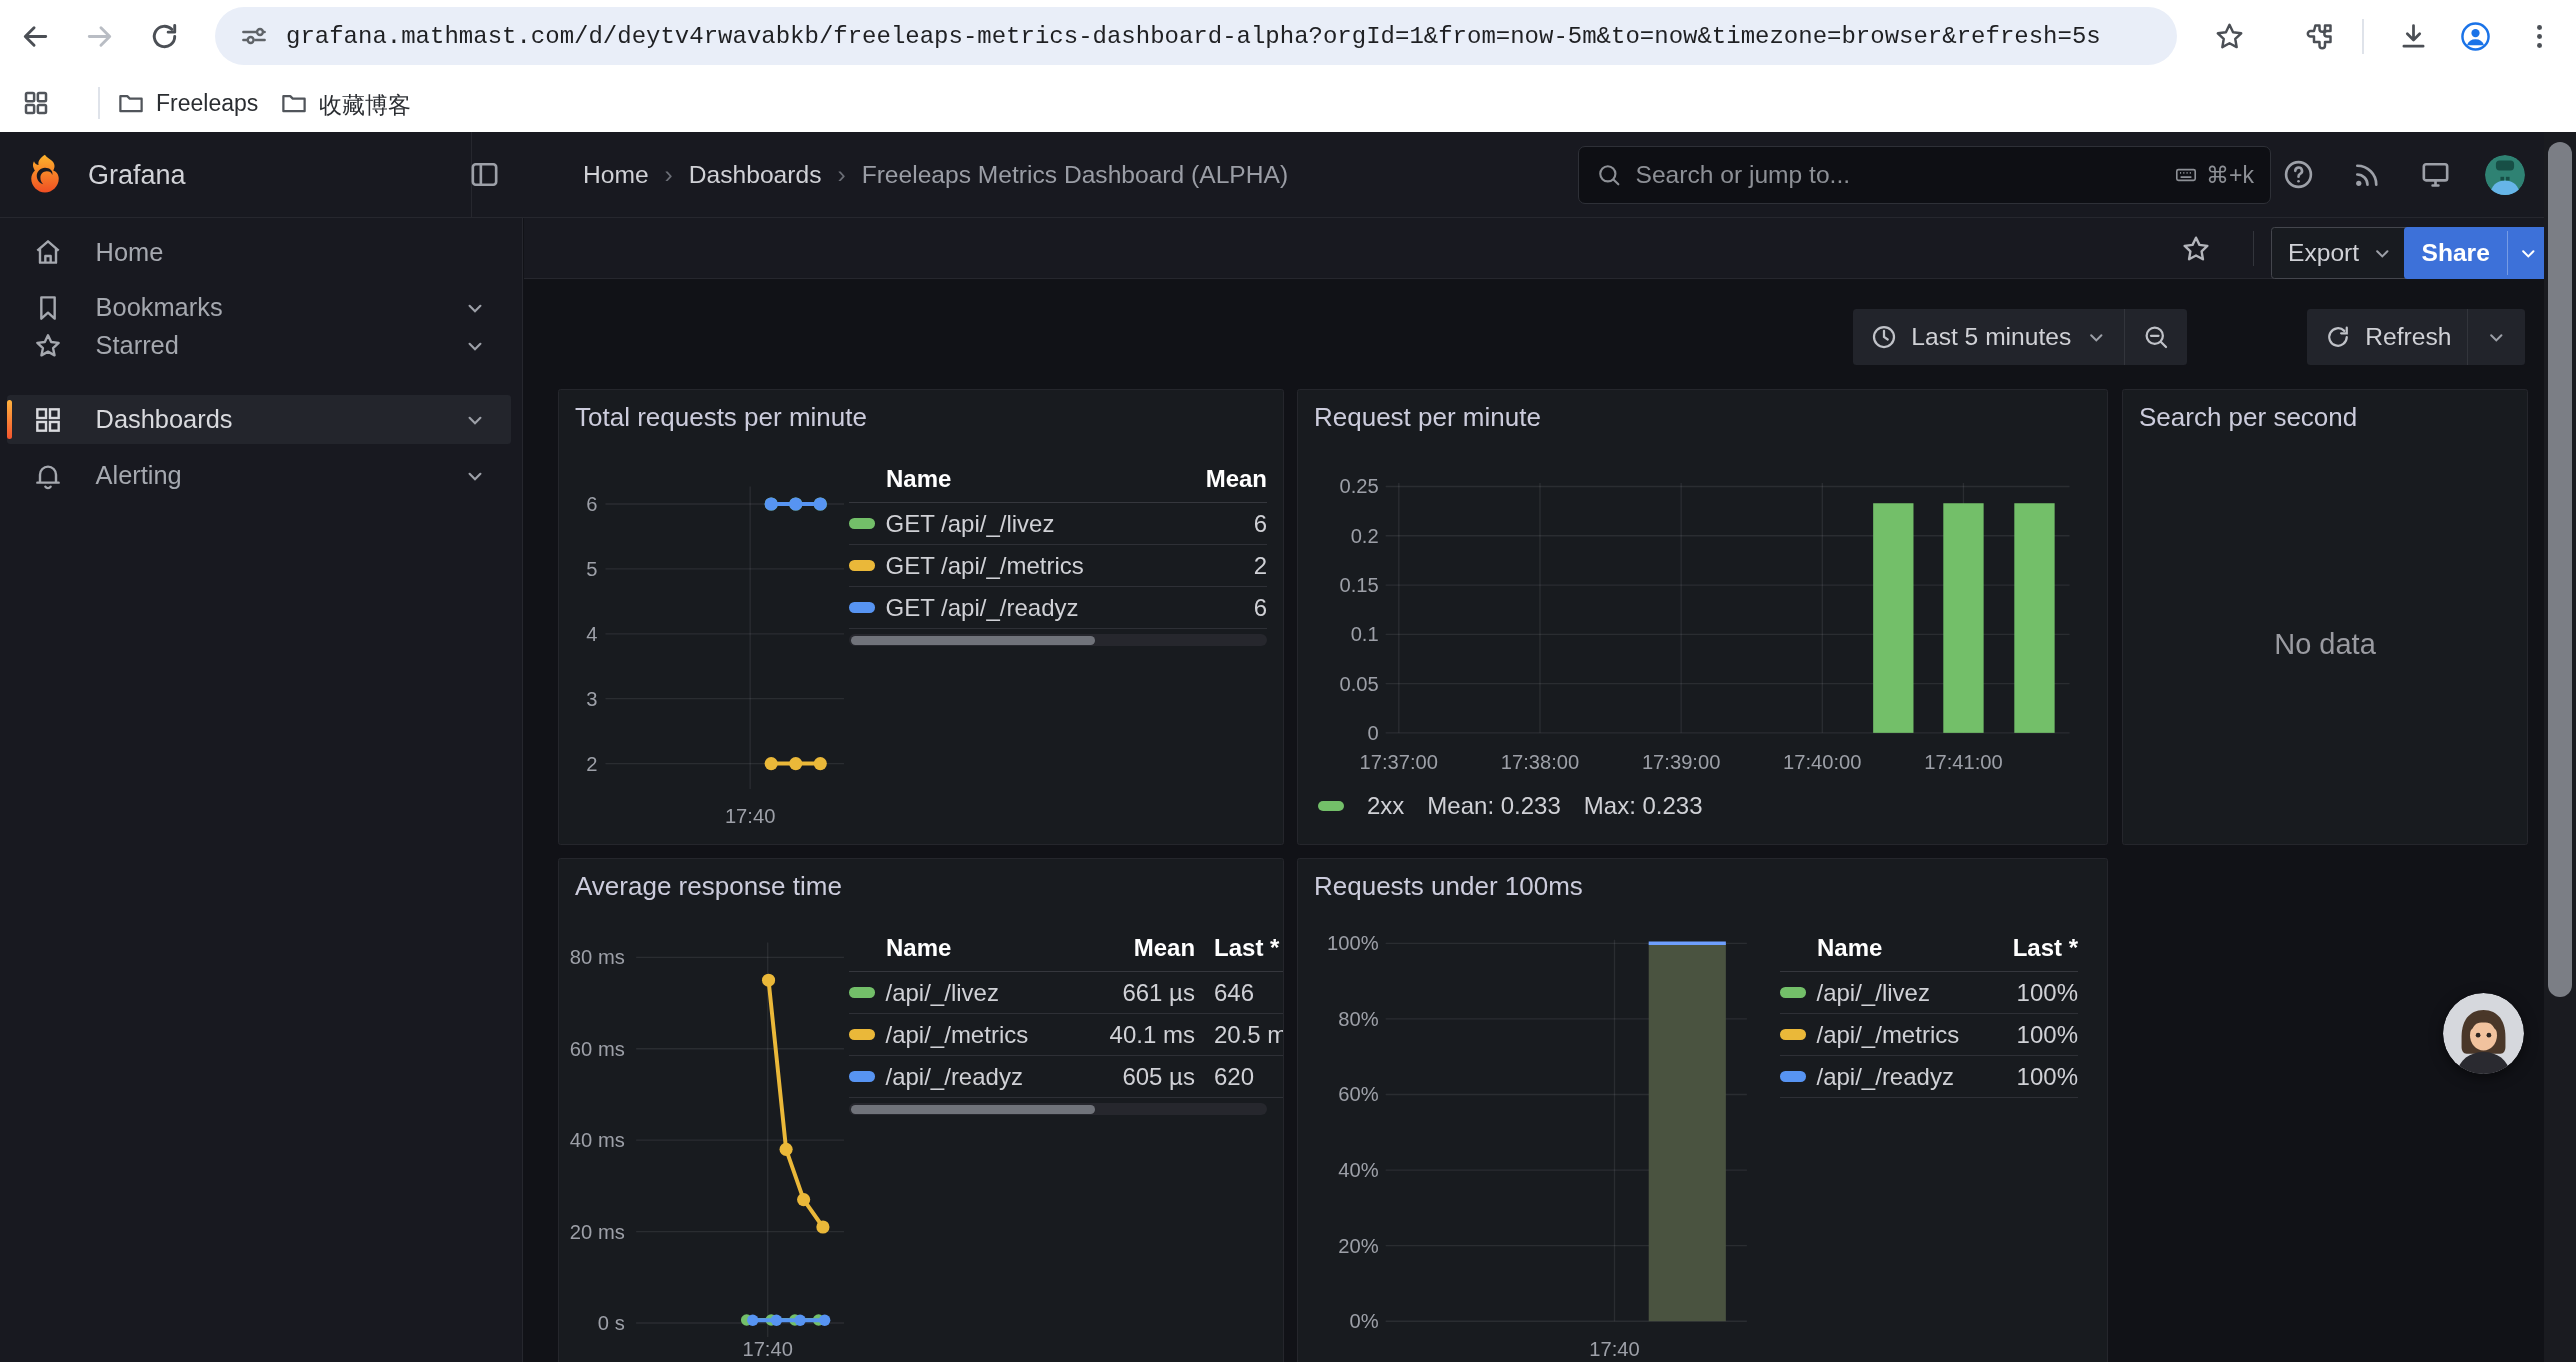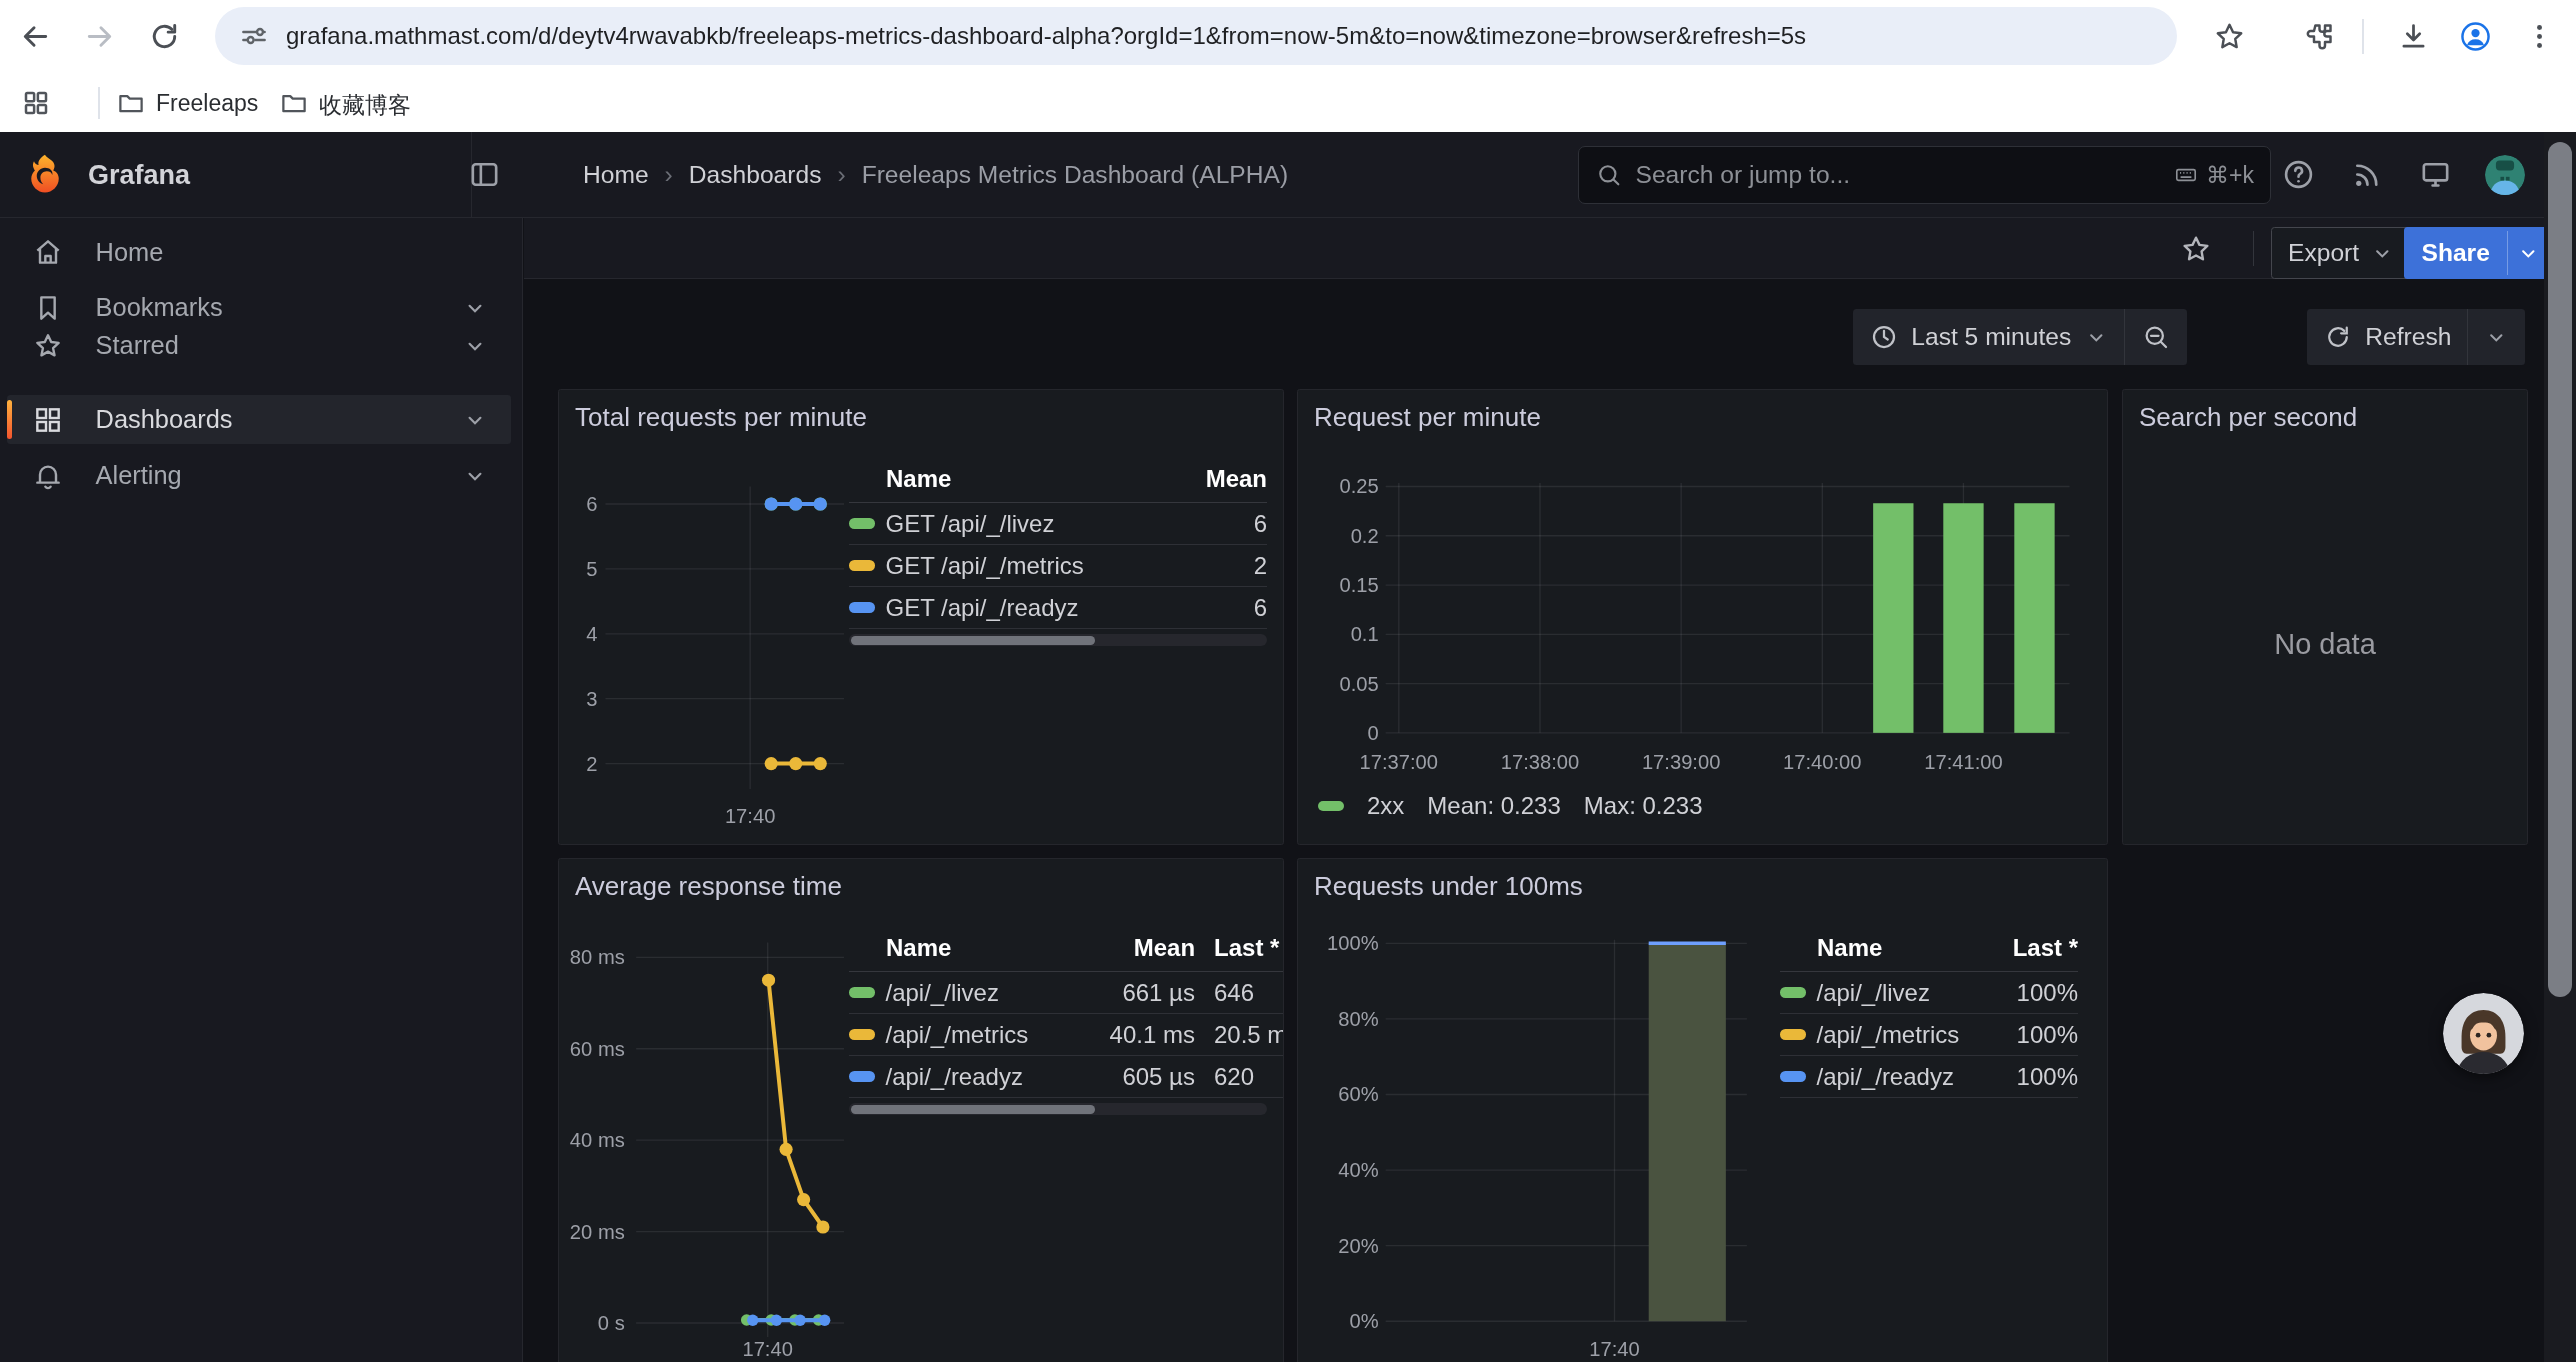--- a/index.html
+++ b/index.html
@@ -8,35 +8,35 @@
   svg{display:block}
   svg text{font-family:"Liberation Sans",sans-serif;}
 
   
   .toolbar{position:absolute;left:0;top:0;width:100%;height:74px;background:#ffffff;}
   .nav-ic{position:absolute;top:19px;width:35px;height:35px;color:#4b4f55;}
   .nav-ic.disabled{color:#b9bdc4;}
   .omnibox{position:absolute;left:215px;top:7px;width:1962px;height:58px;border-radius:30px;
            background:#e9eef8;display:flex;align-items:center;padding:0 23px;box-sizing:border-box;}
   .omni-url{flex:1;border:none;outline:none;background:transparent;color:#1f2023;font-size:24px;
-            font-family:Liberation Sans, sans-serif;margin-left:14px;}
+            font-family:Liberation Mono, monospace;margin-left:14px;}
   .tb-right-ic{position:absolute;top:20px;width:33px;height:33px;color:#4b4f55;}
   .tb-divider{position:absolute;left:2362px;top:19px;width:1.8px;height:35px;background:#dfe3ea;}
 
   .bookmarks{position:absolute;left:0;top:74px;width:100%;height:58px;background:#ffffff;
              border-bottom:0.9px solid #dadce0;}
   .bm-ic{position:absolute;top:14px;width:30px;height:30px;color:#51555b;}
   .bm-divider{position:absolute;left:98px;top:13px;width:1.8px;height:32px;background:#dfe3ea;}
   .bm-label{position:absolute;top:16px;font-size:23px;color:#2a2d31;}
 
   
   .gf{position:absolute;left:0;top:132px;width:100%;height:1231px;background:#111217;}
   .gf-nav{position:absolute;left:0;top:0;width:100%;height:86px;background:#181920;
           border-bottom:0.9px solid #26272e;box-sizing:border-box;}
-  .brand{position:absolute;left:0;top:0;width:472px;height:85px;border-right:0.9px solid #26272e;box-sizing:border-box;font-weight:bold;}
+  .brand{position:absolute;left:0;top:0;width:472px;height:85px;border-right:0.9px solid #26272e;box-sizing:border-box;}
   .brand-name{position:absolute;left:88px;top:28px;font-size:27px;color:#d2d3d8;}
   .toggle-ic{position:absolute;left:467px;top:25.4px;width:35px;height:35px;color:#9da0a8;}
   .crumbs{position:absolute;left:583px;top:29px;display:flex;gap:16px;font-size:24.6px;align-items:center;}
   .crumb{color:#d0d1d6;} .crumb.last{color:#9a9da5;} .crumb-sep{color:#6b6e76;}
   .gf-search{position:absolute;left:1578px;top:14px;width:693px;height:58px;background:#0e0f14;
              border:0.9px solid #2e3037;border-radius:7px;display:flex;align-items:center;
              padding:0 16px;box-sizing:border-box;color:#8d9096;}
   .gf-search input{flex:1;background:transparent;border:none;outline:none;color:#fde047;font-size:24.6px;
                    font-family:"Liberation Sans",sans-serif;margin-left:10.5px;}
   .gf-search input::placeholder{color:#8d9096;}

